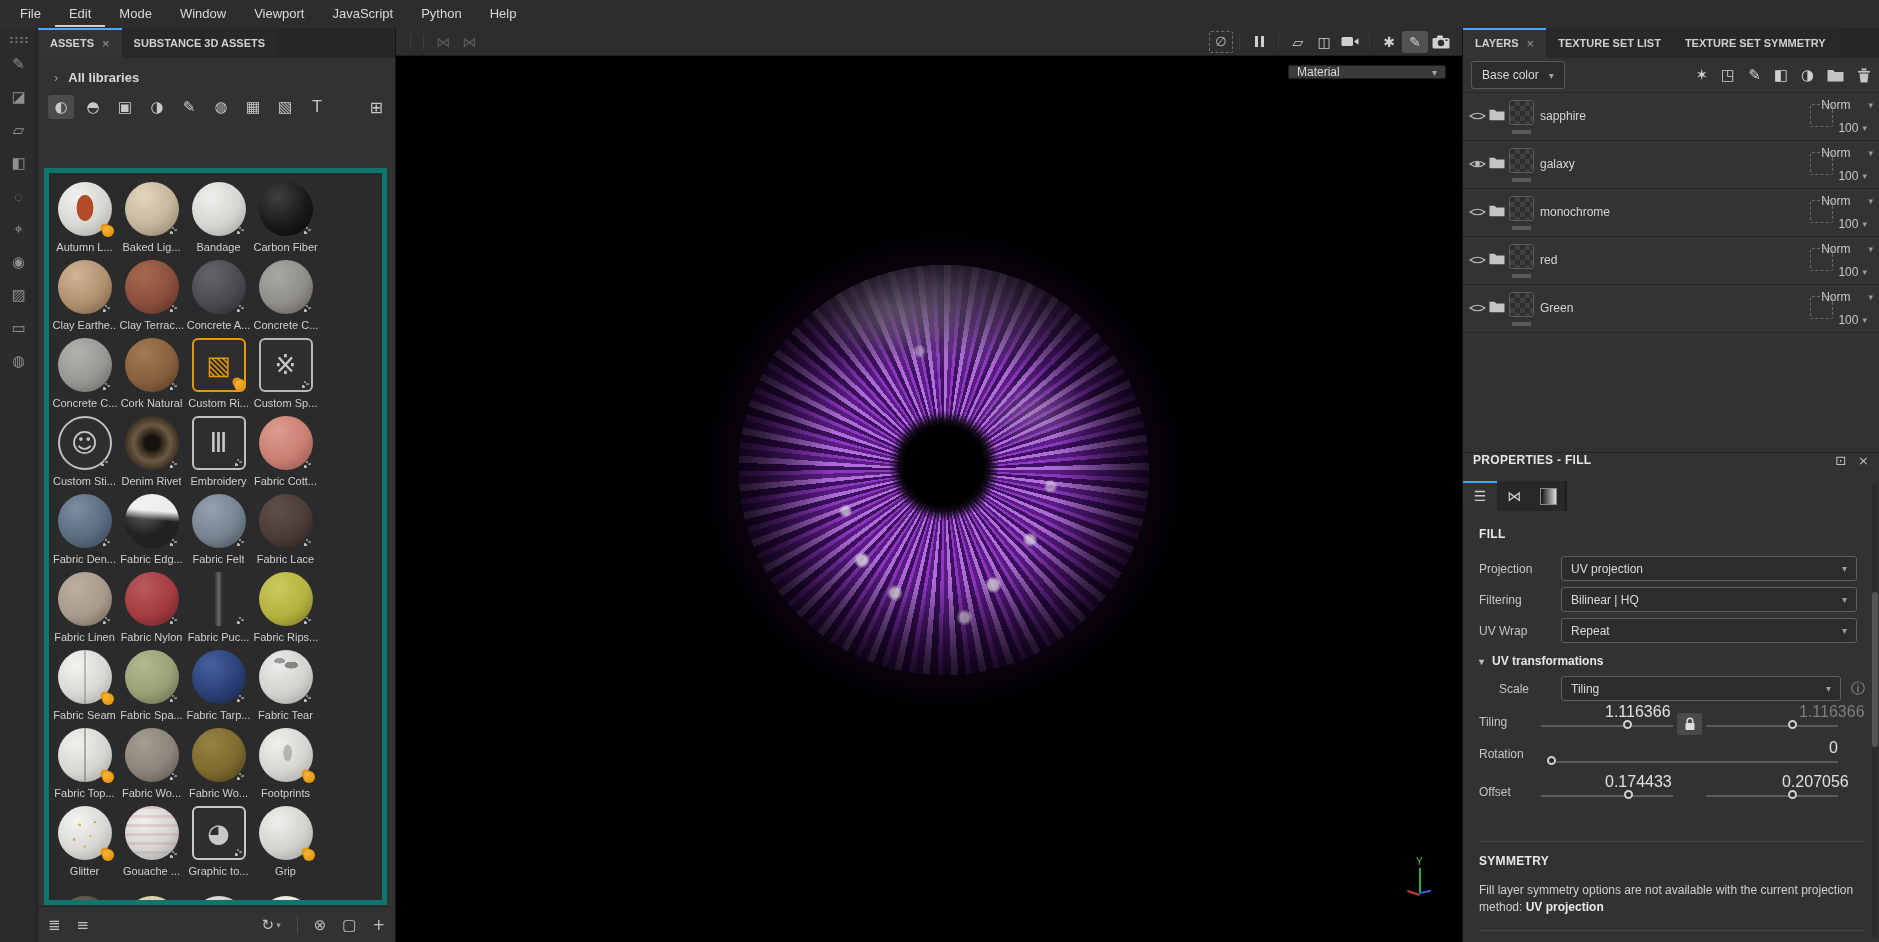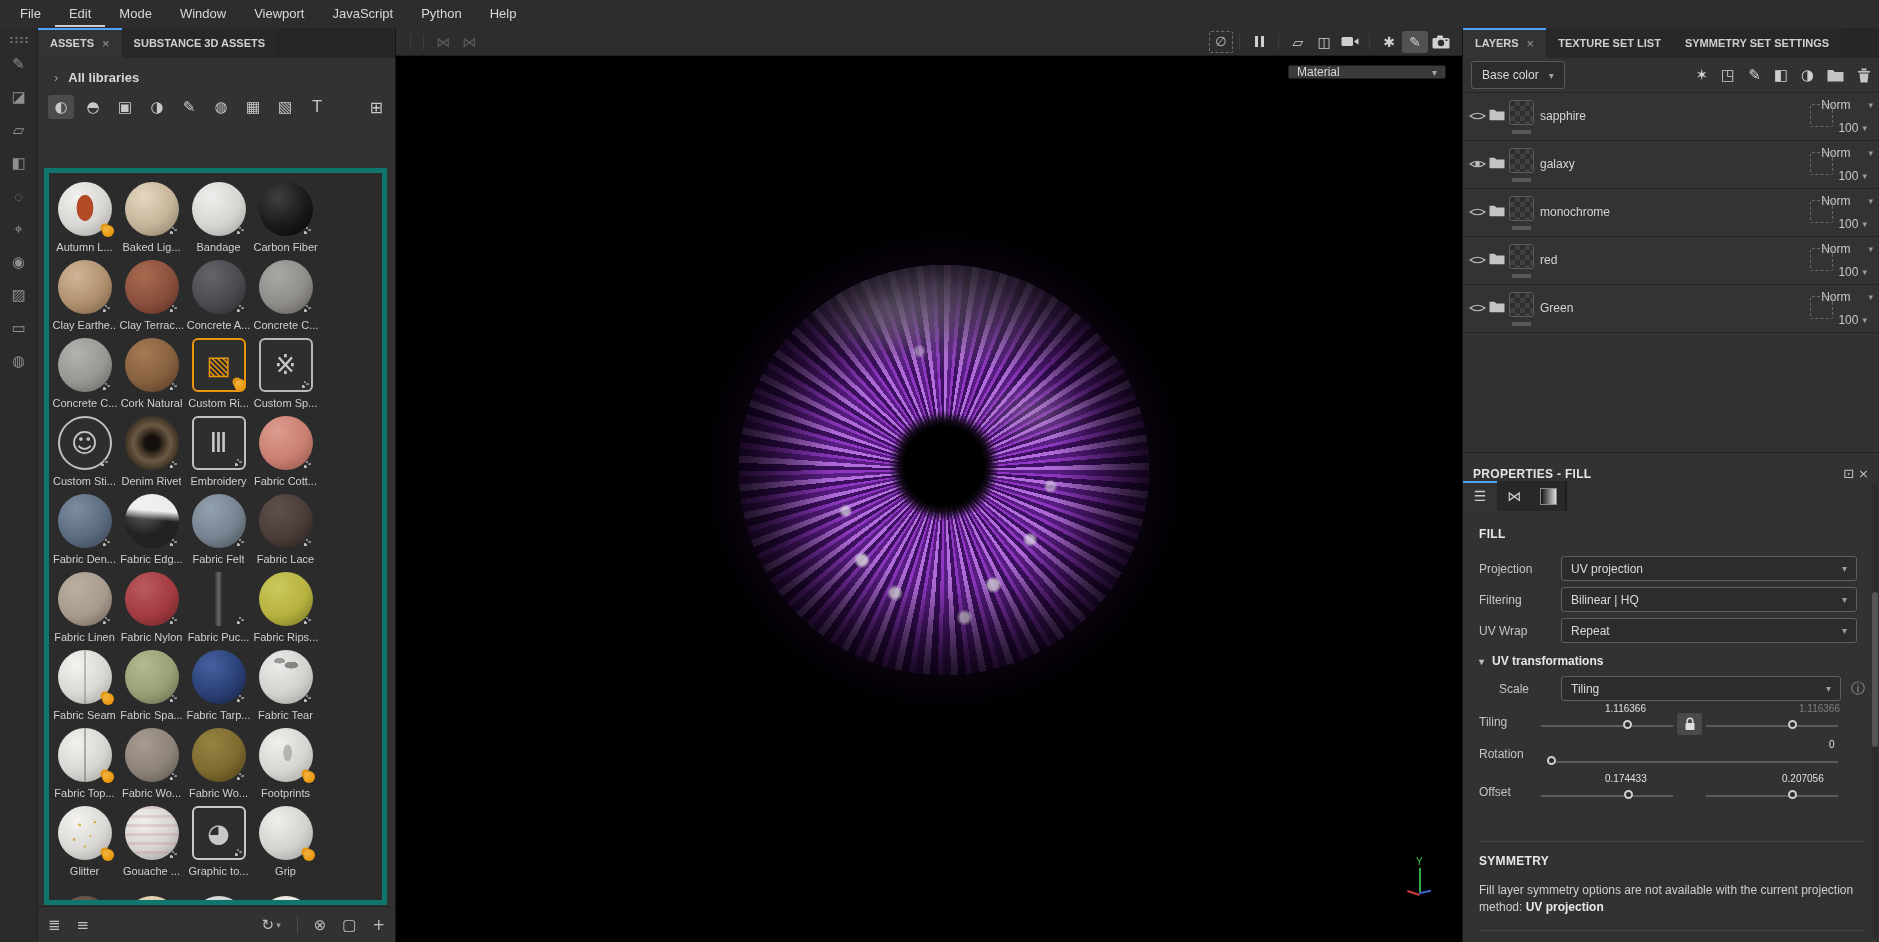--- a/index.html
+++ b/index.html
@@ -152,21 +152,21 @@
       border-radius:2px;box-sizing:border-box;}
   .lblend{position:absolute;right:6px;top:5px;color:#c8c8c8;font-size:12px;display:flex;gap:18px;
       align-items:center;}
   .lopac{position:absolute;right:12px;bottom:5px;color:#c8c8c8;font-size:12px;display:flex;gap:4px;
       align-items:center;}
   .chev{color:#9a9a9a;font-size:9px;}
 
   
   .props{position:absolute;left:0;top:424px;width:100%;bottom:0;background:#323232;
       border-top:1px solid #242424;}
-  .props-header{height:28px;display:flex;align-items:flex-end;padding:0 10px;gap:4px;}
+  .props-header{height:28px;display:flex;align-items:flex-start;padding:0 10px;gap:12px;}
   .props-title{font-size:12px;font-weight:bold;color:#e4e4e4;letter-spacing:.3px;flex:1;}
   .ph-ico{color:#c0c0c0;font-size:13px;font-family:"DejaVu Sans",sans-serif;}
   .props-tabbar{height:30px;background:#1d1d1d;display:flex;width:104px;}
   .ptab{width:34px;display:flex;align-items:center;justify-content:center;background:#282828;
       color:#c8c8c8;font-size:14px;font-family:"DejaVu Sans",sans-serif;}
   .ptab.active{background:#333;box-shadow:inset 0 2px 0 #4da3ff;}
   .grad-sq{width:15px;height:15px;border:1px solid #888;
       background:linear-gradient(90deg,#111,#ddd);}
   .props-body{padding:14px 0 0 14px;position:relative;}
   .sec-heading{font-size:12px;font-weight:bold;color:#e8e8e8;letter-spacing:.3px;margin:2px 0 14px 2px;}
@@ -178,21 +178,21 @@
   .pfield .chev{margin-left:auto;font-size:10px;}
   .uvt-header{display:flex;align-items:center;gap:8px;margin:10px 0 8px 2px;color:#e6e6e6;
       font-weight:bold;}
   .uvt-header .chev{font-size:10px;color:#bbb;}
   .scale-row{display:flex;align-items:center;margin-bottom:8px;}
   .scale-row .plabel{width:62px;padding-left:22px;color:#c4c4c4;flex:none;}
   .scale-row .pfield{width:280px;}
   .info-ico{margin-left:10px;color:#9a9a9a;font-size:14px;font-family:"DejaVu Sans",sans-serif;}
   .slider-zone{position:relative;height:122px;margin-top:6px;}
   .sl-label{position:absolute;left:2px;color:#c4c4c4;}
-  .sl-val{position:absolute;color:#e0e0e0;font-size:10px;}
+  .sl-val{position:absolute;color:#e0e0e0;font-size:16px;}
   .sl-val.dim{color:#7e7e7e;}
   .track{position:absolute;height:2px;background:#5c5c5c;}
   .knob{position:absolute;top:-5px;width:9px;height:9px;border-radius:50%;background:#2d2d2d;
       border:2px solid #cfcfcf;box-sizing:border-box;}
   .lockbtn{position:absolute;width:25px;height:22px;background:#4a4a4a;border-radius:3px;
       display:flex;align-items:center;justify-content:center;}
   .sym-divider{height:1px;background:#454545;margin:10px 14px 0 2px;}
   .sym-text{color:#cfcfcf;line-height:17px;margin:10px 14px 0 2px;font-size:12px;}
   .sym-text b{color:#e8e8e8;}
   .props-scroll{position:absolute;right:1px;top:30px;bottom:4px;width:6px;background:#2a2a2a;
@@ -620,21 +620,21 @@
 <div id="rightpanel">
   <div class="tabbar">
     <div class="tab active">
       <span>LAYERS</span>
       <span class="x">×</span>
     </div>
     <div class="tab">
       <span>TEXTURE SET LIST</span>
     </div>
     <div class="tab">
-      <span>SYMMETRY SET SETTINGS</span>
+      <span>TEXTURE SET SYMMETRY</span>
     </div>
     <div class="spacer"></div>
   </div>
 
   <div class="rp-toolbar">
     <div class="bc-select">
       <span>Base color</span>
       <span class="chev">▾</span>
     </div>
     <span class="push"></span>

